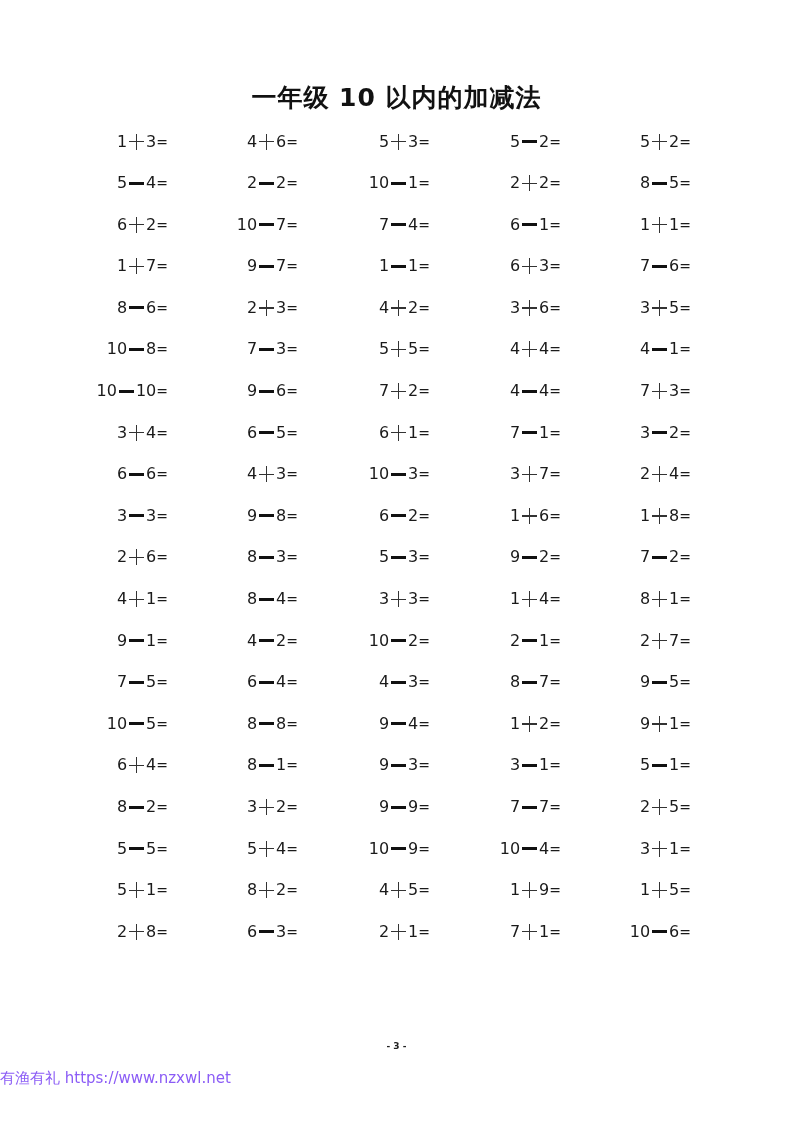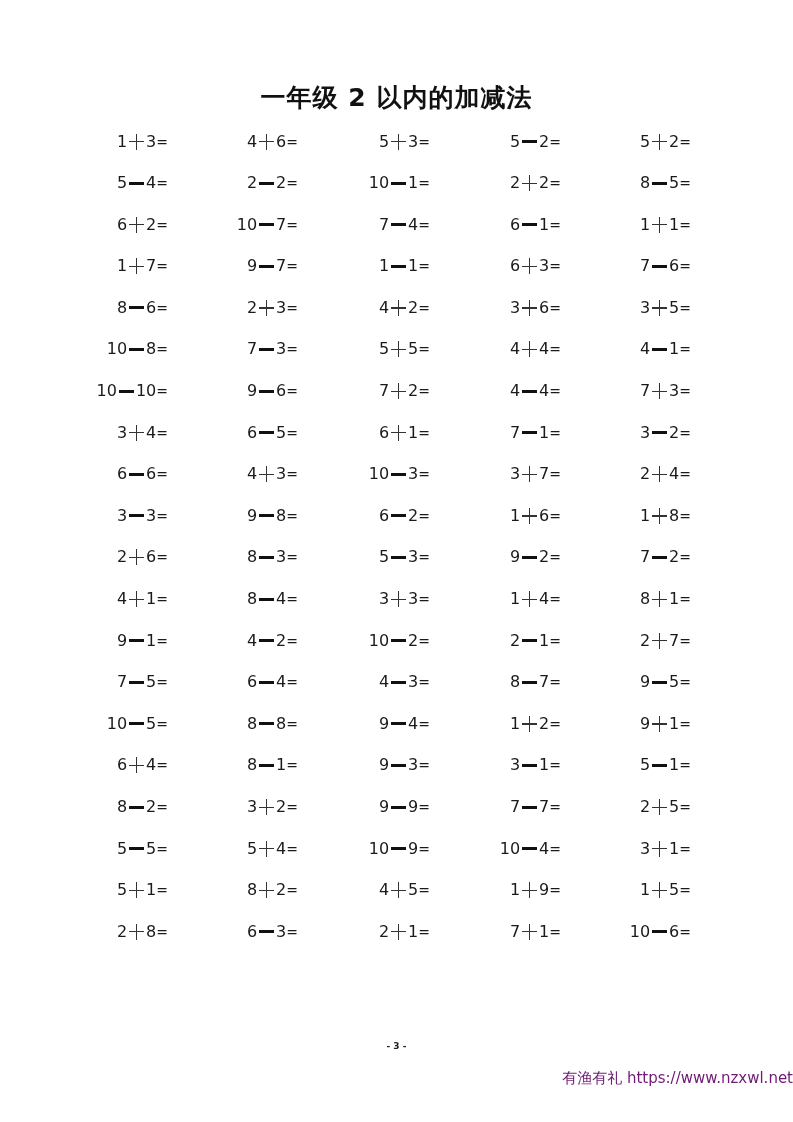--- a/index.html
+++ b/index.html
@@ -102,30 +102,30 @@
       text-align: center;
       font-size: 9px;
       font-weight: bold;
       color: #222;
     }
     .footer {
       position: absolute;
       top: 1069px;
       left: 0;
       width: 793px;
-      text-align: right;
+      text-align: left;
       font-size: 15px;
-      color: #701a75;
+      color: #8b5cf6;
     }
   </style>
 </head>
 <body>
 
 <div class="page">
-  <div class="title">一年级 2 以内的加减法</div>
+  <div class="title">一年级 10 以内的加减法</div>
 
   <div class="grid" id="grid">
       <div class="row">
         <div class="cell c0"><span class="num">1</span><span class="op plus"></span><span class="num">3</span><span class="eq">=</span></div>
         <div class="cell c1"><span class="num">4</span><span class="op plus"></span><span class="num">6</span><span class="eq">=</span></div>
         <div class="cell c2"><span class="num">5</span><span class="op plus"></span><span class="num">3</span><span class="eq">=</span></div>
         <div class="cell c3"><span class="num">5</span><span class="op minus"></span><span class="num">2</span><span class="eq">=</span></div>
         <div class="cell c4"><span class="num">5</span><span class="op plus"></span><span class="num">2</span><span class="eq">=</span></div>
       </div>
       <div class="row">

